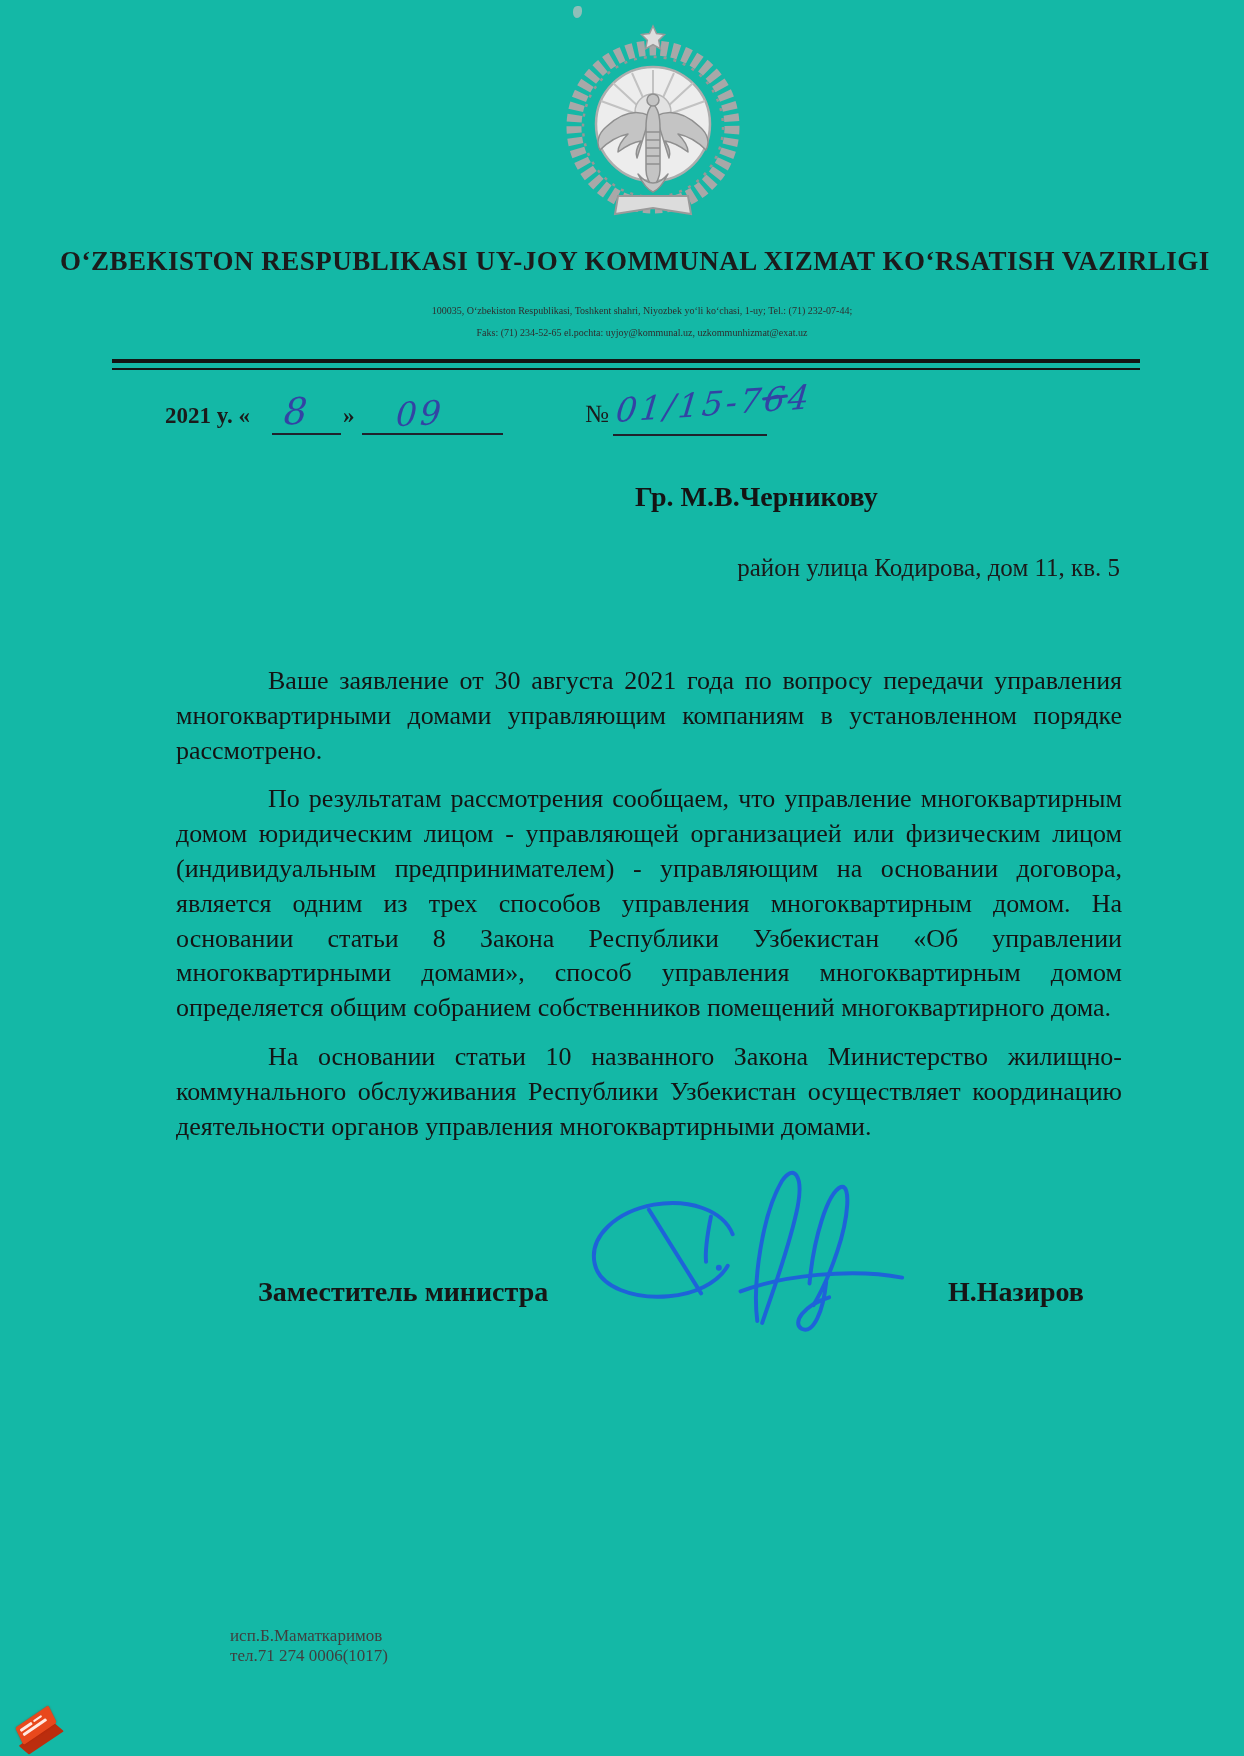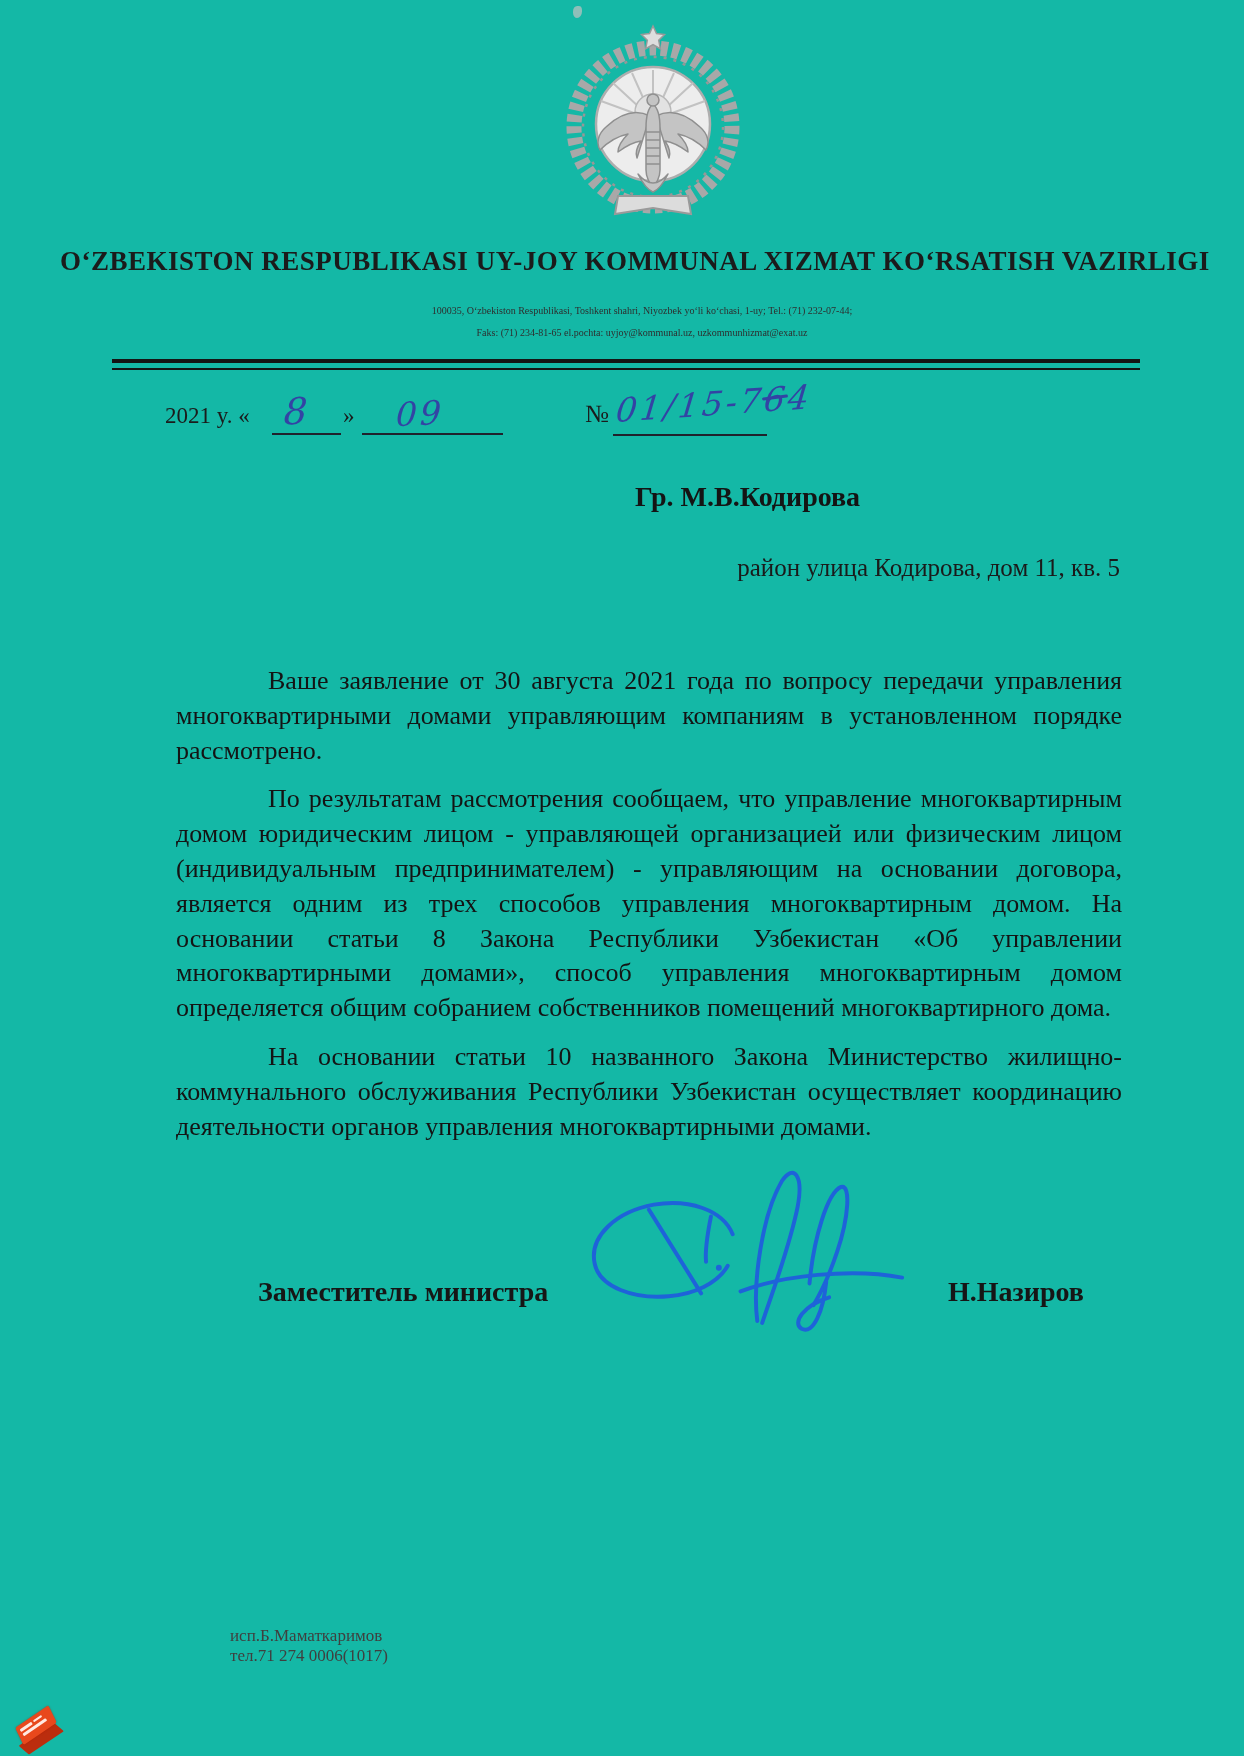--- a/index.html
+++ b/index.html
@@ -14,21 +14,21 @@
   .ministry{
     position:absolute;left:60px;top:246px;width:1124px;text-align:center;
     font-size:27px;font-weight:bold;letter-spacing:.5px;white-space:nowrap;color:#1b1b1b;
   }
   .lh-addr{position:absolute;left:122px;top:300px;width:1040px;text-align:center;
     font-size:10px;color:#2e2e2e;line-height:22px;}
   .rule{position:absolute;left:112px;top:359px;width:1028px;height:5px;
     border-top:4px solid #141414;border-bottom:2px solid #141414;}
   
   .ref{position:absolute;left:0;top:0;width:100%;height:0;}
-  .printed{position:absolute;font-size:23px;font-weight:normal;color:#1b1b1b;white-space:nowrap;}
+  .printed{position:absolute;font-size:23px;font-weight:bold;color:#1b1b1b;white-space:nowrap;}
   .nsign{position:absolute;left:585px;top:400px;font-size:25px;color:#1b1b1b;}
   .blank{position:absolute;border-bottom:2px solid #20222c;height:30px;}
   .hand{position:absolute;font-family:"DejaVu Serif",serif;font-style:italic;
     color:#3343a4;white-space:nowrap;transform:rotate(-3deg) skewX(-6deg);}
   .hand-day{left:284px;top:390px;font-size:37px;}
   .hand-month{left:396px;top:394px;font-size:33px;letter-spacing:3px;}
   .hand-number{left:616px;top:384px;font-size:33px;letter-spacing:3px;transform:rotate(-4deg) skewX(-10deg);}
   .ink-dash{position:absolute;left:762px;top:396px;width:26px;height:3px;background:#3343a4;border-radius:2px;transform:rotate(-7deg);}
   
   .recipient-name{position:absolute;left:635px;top:481px;font-size:28px;font-weight:bold;color:#141414;white-space:nowrap;}
@@ -82,38 +82,38 @@
         <path d="M88 108 h14 M88 116 h14 M88 124 h14 M88 132 h14 M88 140 h14"></path>
       </g>
       <circle cx="95" cy="76" r="6" fill="#c4c4c4" stroke="#8f8f8f" stroke-width="1.5"></circle>
       <path d="M60 172 L130 172 L133 190 L95 184 L57 190 Z" fill="#dcdcdc" stroke="#9a9a9a" stroke-width="2"></path>
     </svg>
   </div>
 
   <div class="ministry">O‘ZBEKISTON RESPUBLIKASI UY-JOY KOMMUNAL  XIZMAT KO‘RSATISH VAZIRLIGI</div>
   <div class="lh-addr">
     <div>100035, O‘zbekiston Respublikasi, Toshkent shahri, Niyozbek yo‘li ko‘chasi, 1-uy;  Tel.: (71) 232-07-44;</div>
-    <div>Faks: (71) 234-81-65 el.pochta: uyjoy@kommunal.uz, uzkommunhizmat@exat.uz</div>
+    <div>Faks: (71) 234-52-65 el.pochta: uyjoy@kommunal.uz, uzkommunhizmat@exat.uz</div>
   </div>
   <div class="rule"></div>
 
   <div class="ref">
     <span class="printed" style="left:165px;top:403px;">2021 y. «</span>
     <span class="blank" style="left:272px;top:403px;width:69px;"></span>
     <span class="hand hand-day">8</span>
     <span class="printed" style="left:343px;top:403px;">»</span>
     <span class="blank" style="left:362px;top:403px;width:141px;"></span>
     <span class="hand hand-month">09</span>
     <span class="nsign">№</span>
     <span class="blank" style="left:613px;top:404px;width:154px;"></span>
     <span class="hand hand-number">01/15-764</span>
     <span class="ink-dash"></span>
   </div>
 
-  <div class="recipient-name">Гр. М.В.Кодирова</div>
+  <div class="recipient-name">Гр. М.В.Черникову</div>
   <div class="recipient-addr">
     <div>район улица Кодирова, дом 11, кв. 5</div>
   </div>
 
   <div class="body-text">
     <p>Ваше заявление от 30 августа 2021 года  по вопросу передачи управления многоквартирными домами управляющим компаниям в установленном порядке рассмотрено.</p>
     <p>По результатам рассмотрения сообщаем, что управление многоквартирным домом юридическим лицом - управляющей организацией или физическим лицом (индивидуальным предпринимателем) - управляющим на основании договора, является одним из трех способов  управления многоквартирным домом. На основании статьи 8 Закона Республики Узбекистан «Об управлении многоквартирными домами», способ управления многоквартирным домом определяется общим собранием собственников помещений многоквартирного дома.</p>
     <p>На основании статьи 10 названного Закона Министерство жилищно-коммунального обслуживания Республики Узбекистан осуществляет координацию деятельности органов управления многоквартирными домами.</p>
   </div>
 

